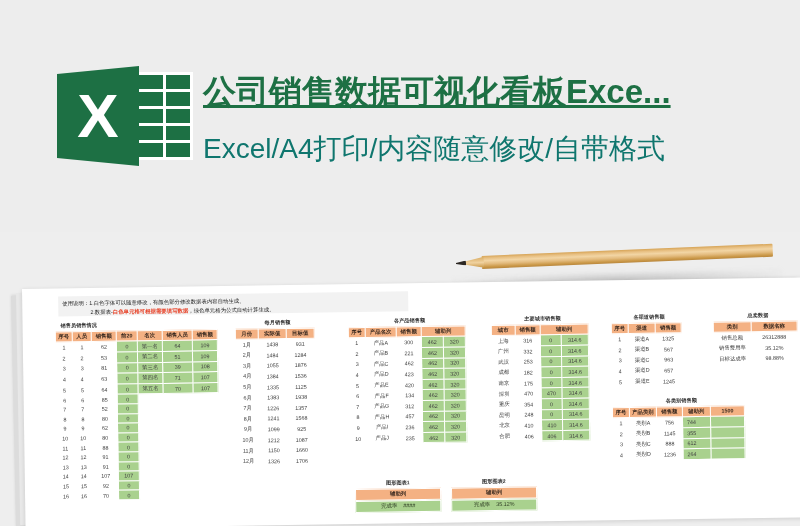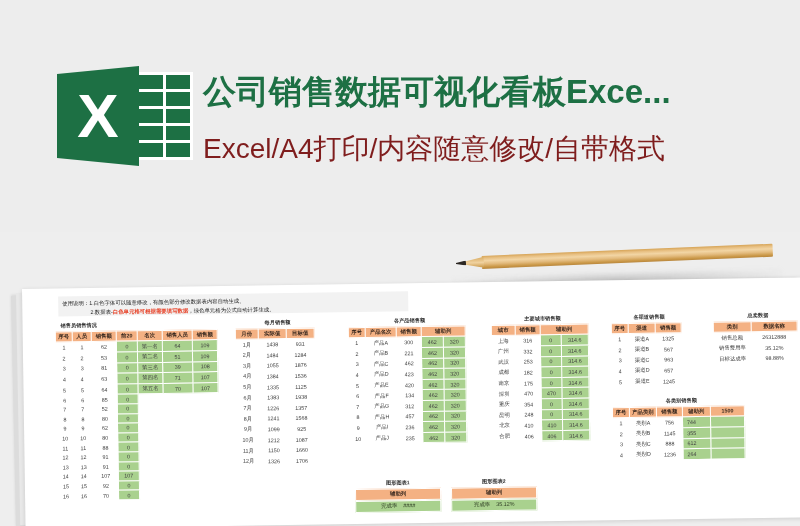--- a/index.html
+++ b/index.html
@@ -41,25 +41,25 @@
   }
   .logo-cell { background:#1D7044; }
   .logo-shadow {
     position:absolute; left:72px; top:6px; width:10px; height:96px;
     background:rgba(0,0,0,0.13);
   }
 
   #title-main {
     position:absolute; left:203px; top:70px;
     font-size:33px; font-weight:bold; color:#1D7044;
-    letter-spacing:0px; white-space:nowrap;
+    letter-spacing:0px; white-space:nowrap;text-decoration:underline;
   }
   #title-sub {
     position:absolute; left:203px; top:130px;
-    font-size:28px; color:#7f1d1d; white-space:nowrap;
+    font-size:28px; color:#0f766e; white-space:nowrap;
   }
 
   
   #pencil {
     position:absolute; left:456px; top:257px;
     width:317px; height:13px;
     transform:rotate(-2.4deg);
     transform-origin:left center;
   }
   .pencil-body {

